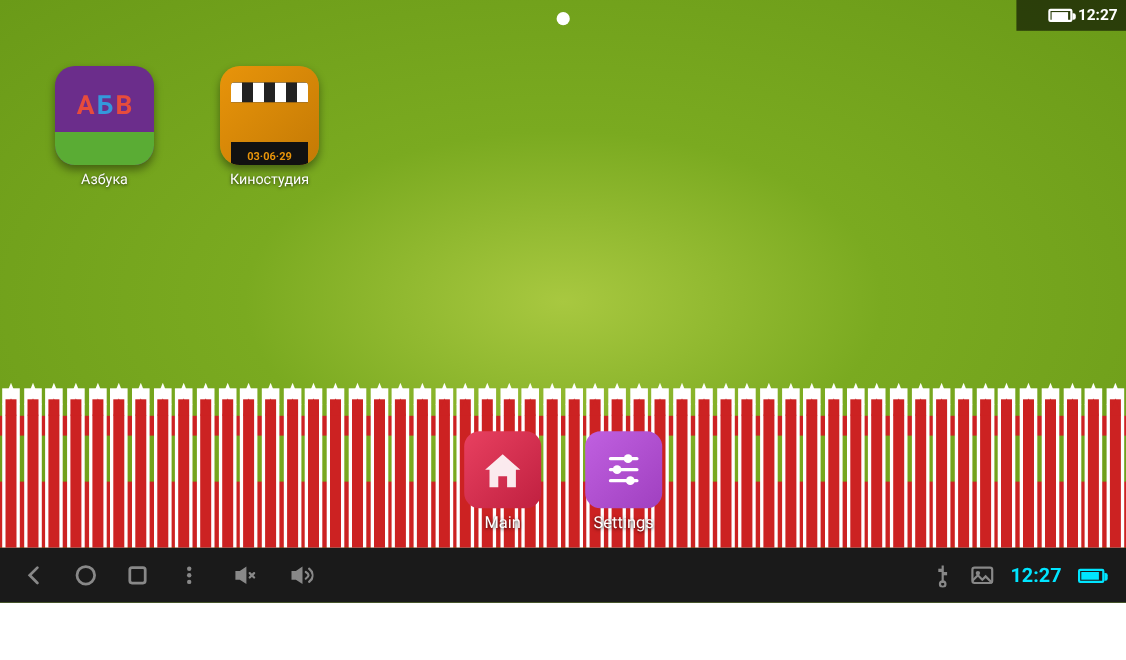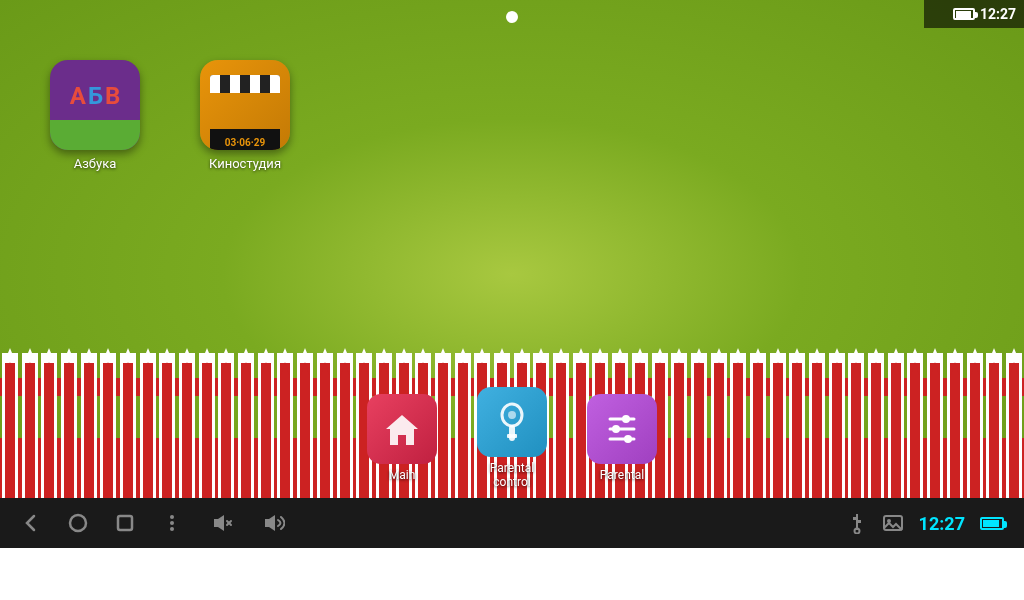--- a/index.html
+++ b/index.html
@@ -251,21 +251,21 @@
       display: flex;
       align-items: center;
       justify-content: center;
       margin-bottom: 4px;
       position: relative;
       overflow: hidden;
     }
 
     .dock-icon-label {
       color: white;
-      font-size: 12px;
+      font-size: 15px;
       text-align: center;
       text-shadow: 0 1px 3px rgba(0,0,0,0.8);
     }
 
     
     .icon-main { background: linear-gradient(135deg, #e84060 0%, #c02040 100%); }
     .icon-camera { background: linear-gradient(135deg, #e88020 0%, #c06010 100%); }
     .icon-internet { background: linear-gradient(135deg, #40a040 0%, #208020 100%); }
     .icon-parental { background: linear-gradient(135deg, #40b0e0 0%, #2090c0 100%); }
     .icon-add { background: linear-gradient(135deg, #4040c0 0%, #2020a0 100%); }
@@ -816,47 +816,35 @@
       <div class="dock-icon-img icon-main">
         <svg width="36" height="36" viewBox="0 0 36 36">
           <polygon points="18,4 2,18 6,18 6,34 14,34 14,24 22,24 22,34 30,34 30,18 34,18" fill="white" opacity="0.9"></polygon>
         </svg>
       </div>
       <span class="dock-icon-label">Main</span>
     </div>
 
 
 
-    <div class="dock-icon">
-      <div class="dock-icon-img icon-parental">
-        <svg width="38" height="42" viewBox="0 0 38 42">
-          <ellipse cx="19" cy="14" rx="10" ry="11" fill="none" stroke="white" stroke-width="3" opacity="0.9"></ellipse>
-          <circle cx="19" cy="14" r="4" fill="white" opacity="0.6"></circle>
-          <rect x="16" y="24" width="6" height="16" rx="3" fill="white" opacity="0.9"></rect>
-          <rect x="14" y="33" width="5" height="4" rx="1" fill="white" opacity="0.9"></rect>
-          <rect x="19" y="33" width="5" height="4" rx="1" fill="white" opacity="0.9"></rect>
-        </svg>
-      </div>
-      <span class="dock-icon-label">Parental control</span>
-    </div>
 
 
     <div class="dock-icon">
       <div class="dock-icon-img icon-settings">
         <svg width="40" height="40" viewBox="0 0 40 40">
 
           <line x1="8" y1="10" x2="32" y2="10" stroke="white" stroke-width="3" stroke-linecap="round"></line>
           <circle cx="24" cy="10" r="4" fill="white"></circle>
           <line x1="8" y1="20" x2="32" y2="20" stroke="white" stroke-width="3" stroke-linecap="round"></line>
           <circle cx="14" cy="20" r="4" fill="white"></circle>
           <line x1="8" y1="30" x2="32" y2="30" stroke="white" stroke-width="3" stroke-linecap="round"></line>
           <circle cx="26" cy="30" r="4" fill="white"></circle>
         </svg>
       </div>
-      <span class="dock-icon-label">Parental</span>
+      <span class="dock-icon-label">Settings</span>
     </div>
   </div>
 
   <div id="nav-bar">
     <div class="nav-left">
 
       <svg width="22" height="22" viewBox="0 0 22 22" style="cursor:pointer">
         <polyline points="14,4 7,11 14,18" fill="none" stroke="#888" stroke-width="2.5" stroke-linecap="round"></polyline>
       </svg>
 

